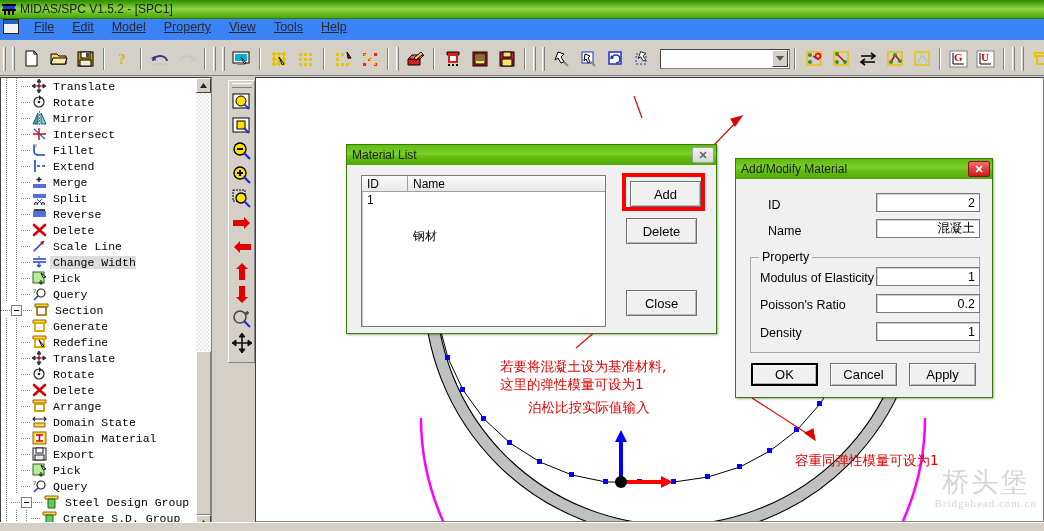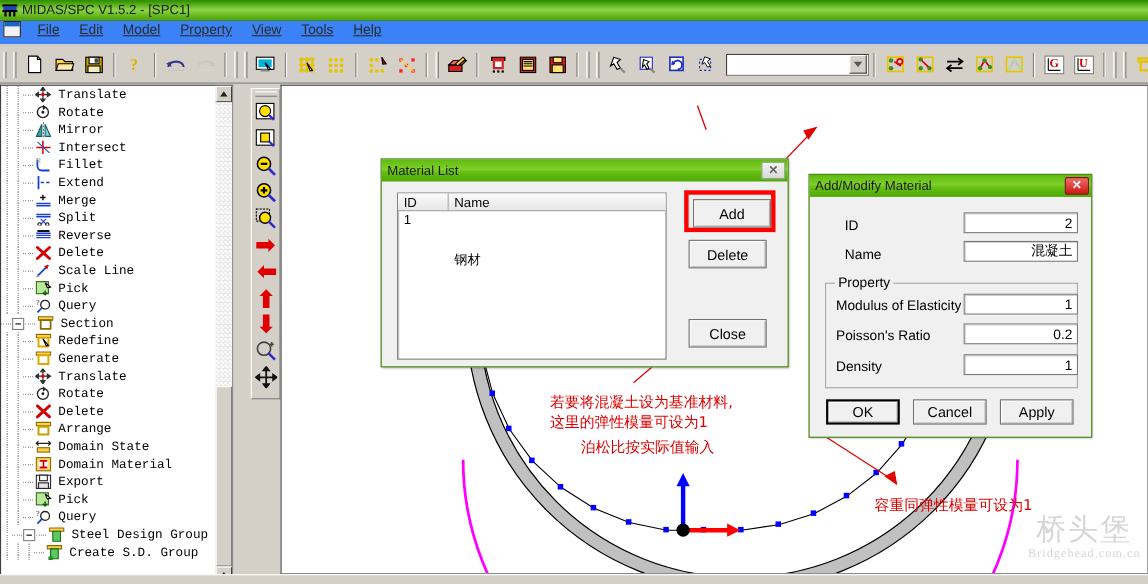--- a/index.html
+++ b/index.html
@@ -707,20 +707,33 @@
           <span class="tdash"></span>
           <span class="ticon">
             <svg width="15" height="14">
               <path d="M2 12L12 2" stroke="#1a3fd4" stroke-width="1.6"></path>
               <path d="M12 2l-4 1 3 3z" fill="#d00"></path>
               <path d="M1 13l3-1-2-2z" fill="#888"></path>
             </svg>
           </span>
           <span class="tlabel">Scale Line</span>
         </div>
+        <div class="tnode sel">
+          <span class="tvline"></span>
+          <span class="tvline"></span>
+          <span class="tdash"></span>
+          <span class="ticon">
+            <svg width="15" height="14">
+              <path d="M1 4h13M1 7h13" stroke="#1a3fd4" stroke-width="1.4"></path>
+              <path d="M7 8v4M5 10l2 2 2-2" stroke="#1a3fd4" stroke-width="1.2" fill="none"></path>
+              <path d="M7 3V1" stroke="#1a3fd4"></path>
+            </svg>
+          </span>
+          <span class="tlabel">Change Width</span>
+        </div>
         <div class="tnode">
           <span class="tvline"></span>
           <span class="tvline"></span>
           <span class="tdash"></span>
           <span class="ticon">
             <svg width="15" height="14">
               <rect x="1" y="1" width="11" height="11" fill="#b9e89a" stroke="#2c6b12"></rect>
               <path d="M9 2l5 4-3 .5z" fill="#fff" stroke="#000"></path>
               <path d="M9 9v4M7 11l2 2 2-2" stroke="#0a5a0a" stroke-width="1.3" fill="none"></path>
             </svg>
@@ -753,36 +766,36 @@
           <span class="tlabel">Section</span>
         </div>
         <div class="tnode">
           <span class="tvline"></span>
           <span class="tvline"></span>
           <span class="tdash"></span>
           <span class="ticon">
             <svg width="15" height="14">
               <path d="M1 1h13v3H1z" fill="#ffd24a" stroke="#8a6a00"></path>
               <path d="M3 4h9v8H3z" fill="#fff" stroke="#e0a800" stroke-width="1.8"></path>
-              <path d="M7 5l5 6-2 .4z" fill="#fff" stroke="#000"></path>
-            </svg>
-          </span>
-          <span class="tlabel">Redefine</span>
+            </svg>
+          </span>
+          <span class="tlabel">Generate</span>
         </div>
         <div class="tnode">
           <span class="tvline"></span>
           <span class="tvline"></span>
           <span class="tdash"></span>
           <span class="ticon">
             <svg width="15" height="14">
               <path d="M1 1h13v3H1z" fill="#ffd24a" stroke="#8a6a00"></path>
               <path d="M3 4h9v8H3z" fill="#fff" stroke="#e0a800" stroke-width="1.8"></path>
-            </svg>
-          </span>
-          <span class="tlabel">Generate</span>
+              <path d="M7 5l5 6-2 .4z" fill="#fff" stroke="#000"></path>
+            </svg>
+          </span>
+          <span class="tlabel">Redefine</span>
         </div>
         <div class="tnode">
           <span class="tvline"></span>
           <span class="tvline"></span>
           <span class="tdash"></span>
           <span class="ticon">
             <svg width="15" height="14">
               <g stroke="#333" fill="#333">
                 <path d="M7 2v10M2 7h10" stroke-width="1.1"></path>
                 <path d="M7 0l2 3H5zM7 14l2-3H5zM0 7l3-2v4zM14 7l-3-2v4z"></path>

